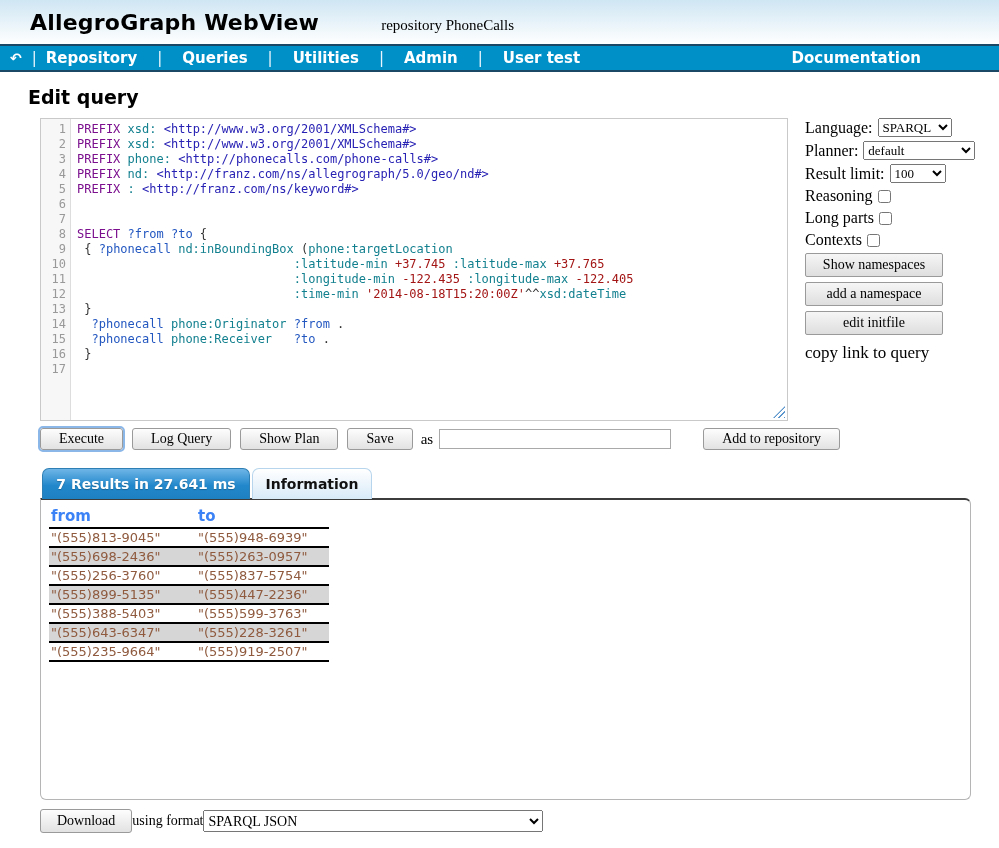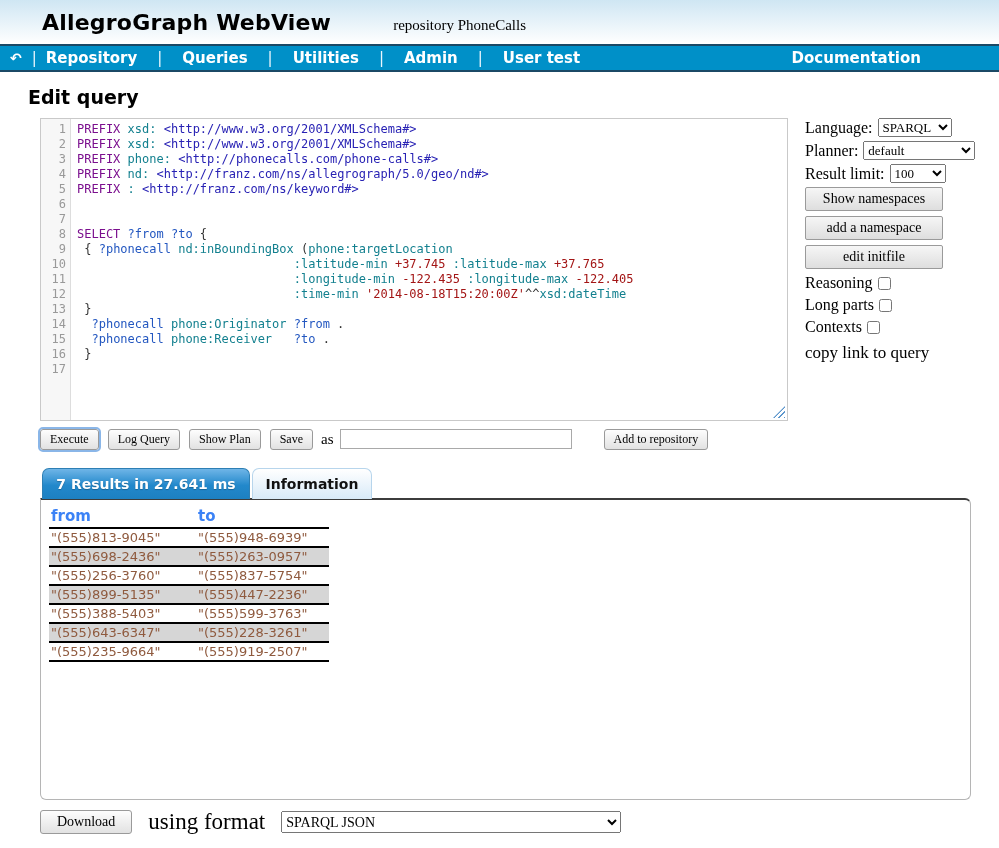--- a/index.html
+++ b/index.html
@@ -1,19 +1,19 @@
 <!DOCTYPE html>
 <html><head>
 <meta charset="utf-8">
 <style>
   * { margin:0; padding:0; box-sizing:border-box; }
   body { width:999px; height:848px; background:#fff; font-family:"Liberation Sans",sans-serif; overflow:hidden; }
 
   
-  .top-header { height:44px; background:linear-gradient(#cfe6f3,#ffffff); display:flex; align-items:center;padding-left:12px; }
+  .top-header { height:44px; background:linear-gradient(#cfe6f3,#ffffff); display:flex; align-items:center; }
   .app-title { font-family:"DejaVu Sans",sans-serif; font-weight:bold; font-size:22px; color:#000; margin-left:30px; letter-spacing:.2px; }
   .repo-label { font-family:"Liberation Serif",serif; font-size:15px; color:#000; margin-left:62px; margin-top:6px; }
 
   
   .nav-bar { height:28px; background:#0090c8; border-top:2px solid #1b4965; border-bottom:2px solid #1b4965;
              display:flex; align-items:center; color:#fff; font-family:"DejaVu Sans",sans-serif; font-weight:bold; font-size:15px; }
   .nav-left { display:flex; align-items:center; gap:9px; margin-left:10px; }
   .nav-link { color:#fff; text-decoration:none; cursor:pointer; }
   .nav-sep { color:#eaf6fd; font-weight:normal; }
   .back-icon { font-size:14px; cursor:pointer; margin-right:1px; }
@@ -48,21 +48,21 @@
   .sel-planner { width:112px; }
   .sel-limit { width:56px; }
   .opt-row input[type=checkbox] { width:13px; height:13px; }
   .panel-btn { display:block; width:138px; margin:0 0 5px 0; padding:3px 0; text-align:center;
                font-family:"Liberation Serif",serif; font-size:14px; color:#000;
                background:linear-gradient(#f6f6f6,#dedede); border:1px solid #9a9a9a; border-radius:2px; cursor:pointer; }
   .copy-link { font-size:17px; margin-top:3px; display:inline-block; color:#000; cursor:pointer; }
 
   
   .actions { display:flex; align-items:center; margin:6px 0 0 40px; height:24px; }
-  .btn { font-family:"Liberation Serif",serif; font-size:12px; color:#000; padding:2px 9px;
+  .btn { font-family:"Liberation Serif",serif; font-size:14px; color:#000; padding:2px 18px;
          background:linear-gradient(#fdfdfd,#e2e2e2); border:1px solid #9a9a9a; border-radius:3px; cursor:pointer; }
   .btn + .btn { margin-left:9px; }
   .btn-execute { outline:2px solid #8ab6e8; outline-offset:0; }
   .btn-save { margin-left:57px; }
   .as-label { font-family:"Liberation Serif",serif; font-size:15px; margin:0 6px 0 8px; }
   .save-input { width:232px; height:20px; border:1px solid #a9a9a9; font-size:13px; padding:0 3px; }
   .btn-add { margin-left:32px; }
 
   
   .tabs { display:flex; margin:17px 0 0 42px; height:31px; align-items:flex-end; position:relative; z-index:2; }
@@ -80,21 +80,21 @@
   .results-table { border-collapse:collapse; margin:6px 0 0 8px; font-family:"DejaVu Sans",sans-serif; }
   .results-table th { text-align:left; font-size:15px; font-weight:bold; color:#3b82f6; padding:1px 6px 2px 2px; border-bottom:2px solid #000; }
   .results-table th:first-child { width:147px; }
   .results-table th:last-child  { width:133px; }
   .results-table td { font-size:13px; color:#8f5a3e; padding:1px 6px 1px 2px; border-bottom:2px solid #000; white-space:nowrap; }
   .results-table tr:nth-child(even) td { background:#d6d6d6; }
 
   
   .download-row { display:flex; align-items:center; margin:9px 0 0 40px; font-family:"Liberation Serif",serif; }
   .btn-download { font-size:14px; padding:3px 16px; }
-  .format-label { font-size:23px; margin:0 16px; }
+  .format-label { font-size:14px; margin:0 0; }
   .sel-format { width:340px; font-family:"Liberation Serif",serif; font-size:14px; height:22px; }
 </style>
 </head>
 <body>
 
 <div class="top-header">
   <div class="app-title">AllegroGraph WebView</div>
   <div class="repo-label">repository PhoneCalls</div>
 </div>
 
@@ -174,38 +174,38 @@
         <option>default</option>
       </select>
     </div>
     <div class="opt-row">
       <span>Result limit:</span>
       <select class="sel-limit">
         <option>100</option>
       </select>
     </div>
     <div>
-        <button class="panel-btn">Show namespaces</button>
-        <button class="panel-btn">add a namespace</button>
-        <button class="panel-btn">edit initfile</button>
-      </div>
-    <div>
         <div class="opt-row">
           <span>Reasoning</span>
    <input type="checkbox" style="">
         </div>
         <div class="opt-row">
           <span>Long parts</span>
    <input type="checkbox" style="">
         </div>
         <div class="opt-row">
           <span>Contexts</span>
    <input type="checkbox" style="">
         </div>
       </div>
+    <div>
+        <button class="panel-btn">Show namespaces</button>
+        <button class="panel-btn">add a namespace</button>
+        <button class="panel-btn">edit initfile</button>
+      </div>
     <span class="copy-link">copy link to query</span>
   </div>
 </div>
 
 <div class="actions">
   <button class="btn btn-execute">Execute</button>
   <button class="btn">Log Query</button>
   <button class="btn">Show Plan</button>
   <button class="btn btn-save">Save</button>
   <span class="as-label">as</span>

